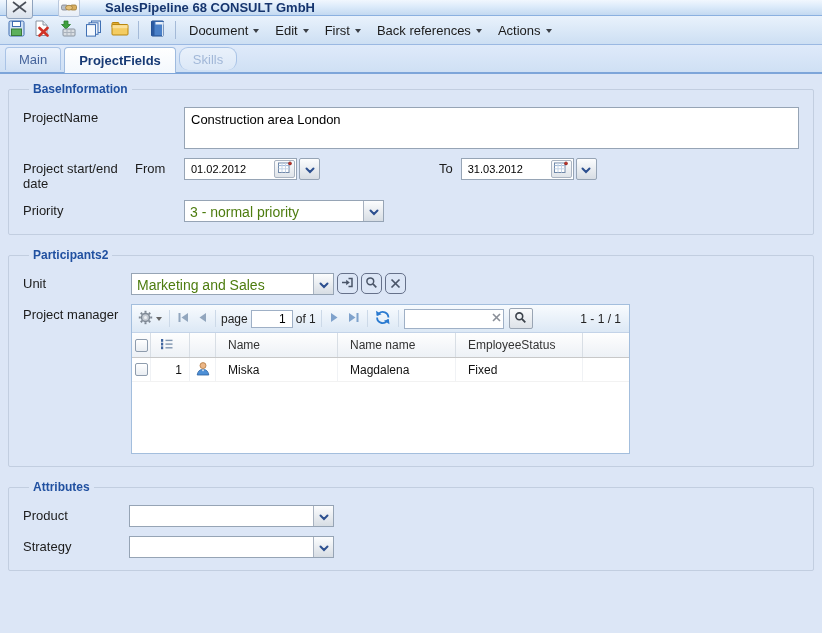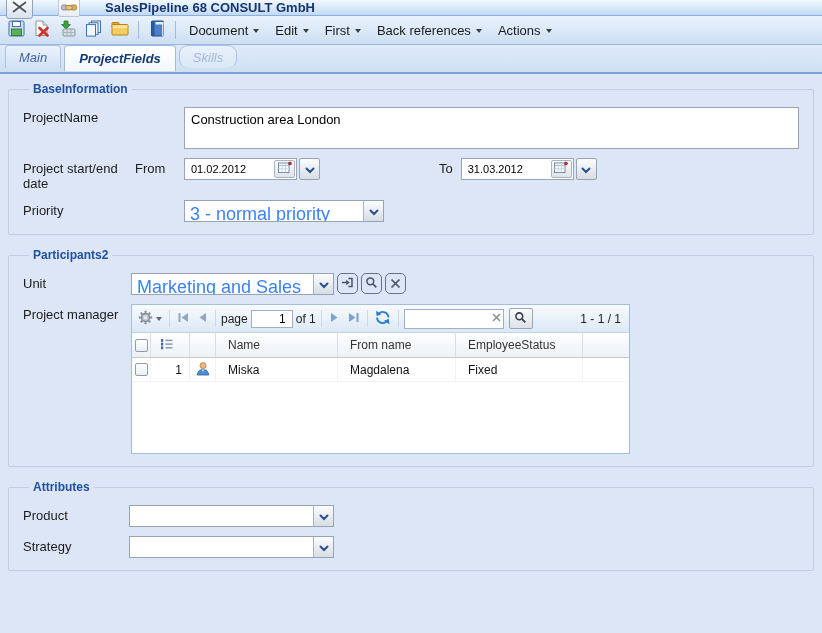--- a/index.html
+++ b/index.html
@@ -19,22 +19,22 @@
   
   .toolbar{height:29px; display:flex; align-items:center; gap:2px; padding:0 4px;
     background:linear-gradient(#e9f2fc,#cdduf3); background:linear-gradient(#e9f2fc,#cddff3);
     border-bottom:1px solid #9ab8e2;}
   .tbtn{width:24px; height:23px; display:flex; align-items:center; justify-content:center; border-radius:2px; cursor:pointer;}
   .tsep{width:1px; height:18px; background:#a4bad8; margin:0 4px;}
   .menu{display:flex; align-items:center; gap:5px; padding:3px 7px; font-size:13px; color:#1b1b1b; cursor:pointer; border-radius:2px;}
   .caret{width:0; height:0; border:3.5px solid transparent; border-top:4.5px solid #3a3f46; margin-top:4px;}
 
   
-  .tabstrip{height:29px; display:flex; align-items:flex-start; padding:0 5px; position:relative;
-    background:linear-gradient(#dfeafa,#cfe0f4); border-bottom:2px solid #7da5d9;font-style:italic;}
+  .tabstrip{height:29px; display:flex; align-items:center; padding:0 5px; position:relative;
+    background:linear-gradient(#dfeafa,#cfe0f4); border-bottom:2px solid #7da5d9;}
   .tab{margin-right:3px; padding:4px 13px 3px; font-size:13px; border:1px solid #a9c3e6; border-bottom:none;
     border-radius:4px 4px 0 0; background:linear-gradient(#ebf2fc,#d3e2f5); color:#47659c; cursor:pointer;}
   .tab.active{background:linear-gradient(#ffffff,#f3f8fd); color:#173a75; font-weight:bold;
     padding:5px 14px 5px; margin-bottom:-2px; border-color:#9fbbdf; cursor:default;}
   .tab.disabled{color:#a2b8d8; background:linear-gradient(#e9f1fb,#dce8f7); cursor:default;border-radius:9px;}
 
   
   .content{padding-top:8px;}
   fieldset.group{border:1px solid #c2cee0; border-radius:2px; margin:0 8px 13px; padding:2px 14px 12px; background:transparent;}
   fieldset.group legend{font-size:12px; font-weight:bold; color:#2050a0; padding:0 4px; margin-left:6px;}
@@ -42,21 +42,21 @@
   .flabel{font-size:13px; color:#1c1c1c; padding-top:3px;}
   .lab-wide{width:161px;}  .lab-mid{width:108px;}  .lab-attr{width:106px;}
   .lab-split{width:161px; display:flex; justify-content:flex-start; padding-right:5px;}
   .lab-main{max-width:112px;}
 
   textarea.big{width:615px; height:42px; resize:none; border:1px solid #96a4b5; background:#fff;
     font-family:"Liberation Sans",sans-serif; font-size:13px; padding:4px 6px; color:#000; outline:none;}
 
   
   .combo{display:flex; width:203px; height:22px; border:1px solid #96a4b5; background:#fff;}
-  .combo .val{flex:1; font-size:18px; color:#3b82f6; padding:3px 0 0 5px; white-space:nowrap; overflow:hidden;}
+  .combo .val{flex:1; font-size:14px; color:#4d7c0f; padding:3px 0 0 5px; white-space:nowrap; overflow:hidden;}
   .arrow-btn{width:20px; display:flex; align-items:center; justify-content:center; cursor:pointer;
     background:linear-gradient(#fcfdfe,#d7dde4); border-left:1px solid #a8b2c0;}
   .sq-btn{width:21px; height:22px; display:flex; align-items:center; justify-content:center; cursor:pointer;
     background:linear-gradient(#fcfdfe,#d7dde4); border:1px solid #96a4b5; border-radius:2px;}
 
   
   .date-box{display:flex; width:113px; height:22px; border:1px solid #96a4b5; background:#fff;}
   .date-box input{flex:1; min-width:0; border:none; outline:none; font-family:"Liberation Sans",sans-serif;
     font-size:11px; padding:0 0 0 6px; color:#000; background:transparent;}
   .cal-btn{width:21px; margin:1px; display:flex; align-items:center; justify-content:center; cursor:pointer;
@@ -397,21 +397,21 @@
                     </g>
                     <g stroke="#8096b0" stroke-width="1.4">
                       <line x1="5.5" y1="2.4" x2="12.5" y2="2.4"></line>
                       <line x1="5.5" y1="6.1" x2="12.5" y2="6.1"></line>
                       <line x1="5.5" y1="9.8" x2="12.5" y2="9.8"></line>
                     </g>
                   </svg></span>
             </div>
             <div class="hcell c-ico"></div>
             <div class="hcell c-name">Name</div>
-            <div class="hcell c-first">From name</div>
+            <div class="hcell c-first">Name name</div>
             <div class="hcell c-status">EmployeeStatus</div>
             <div class="hcell c-fill"></div>
           </div>
 
           <div class="grid-row">
             <div class="rcell c-cb">
                 <div class="checkbox"></div>
               </div>
             <div class="rcell c-num">1</div>
             <div class="rcell c-ico">

